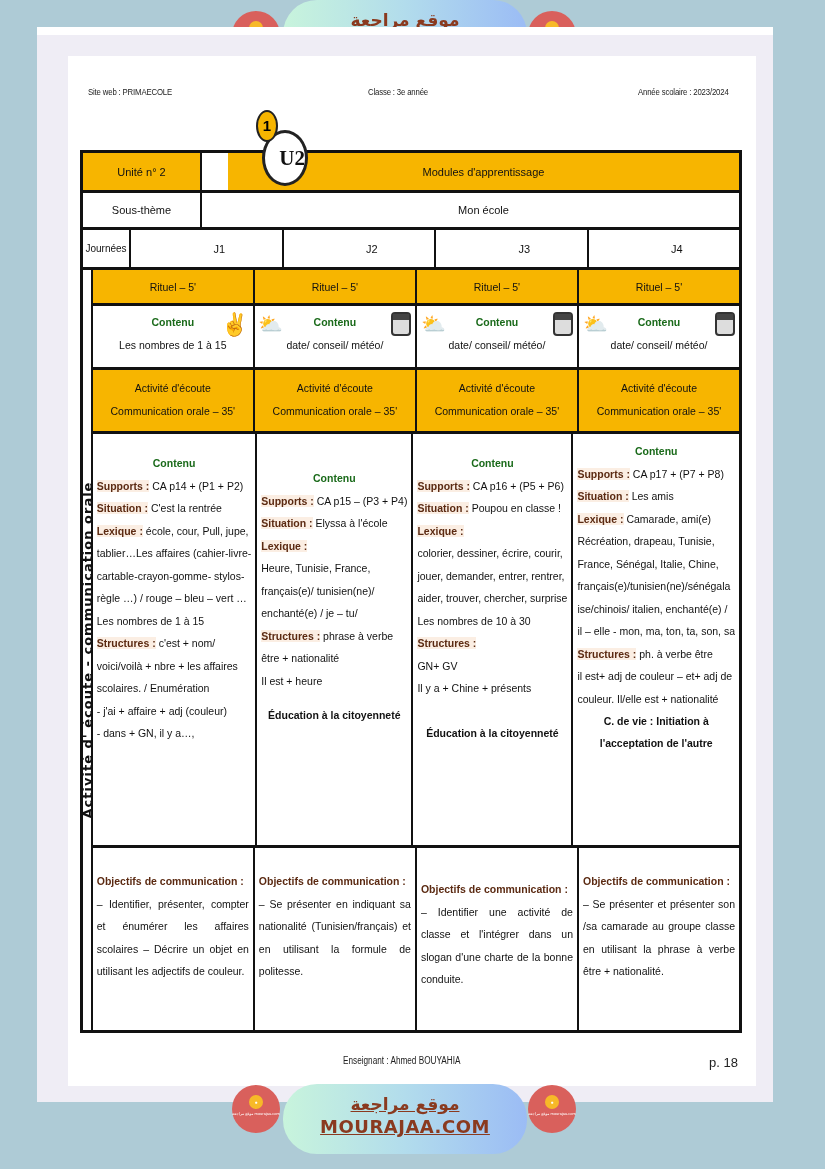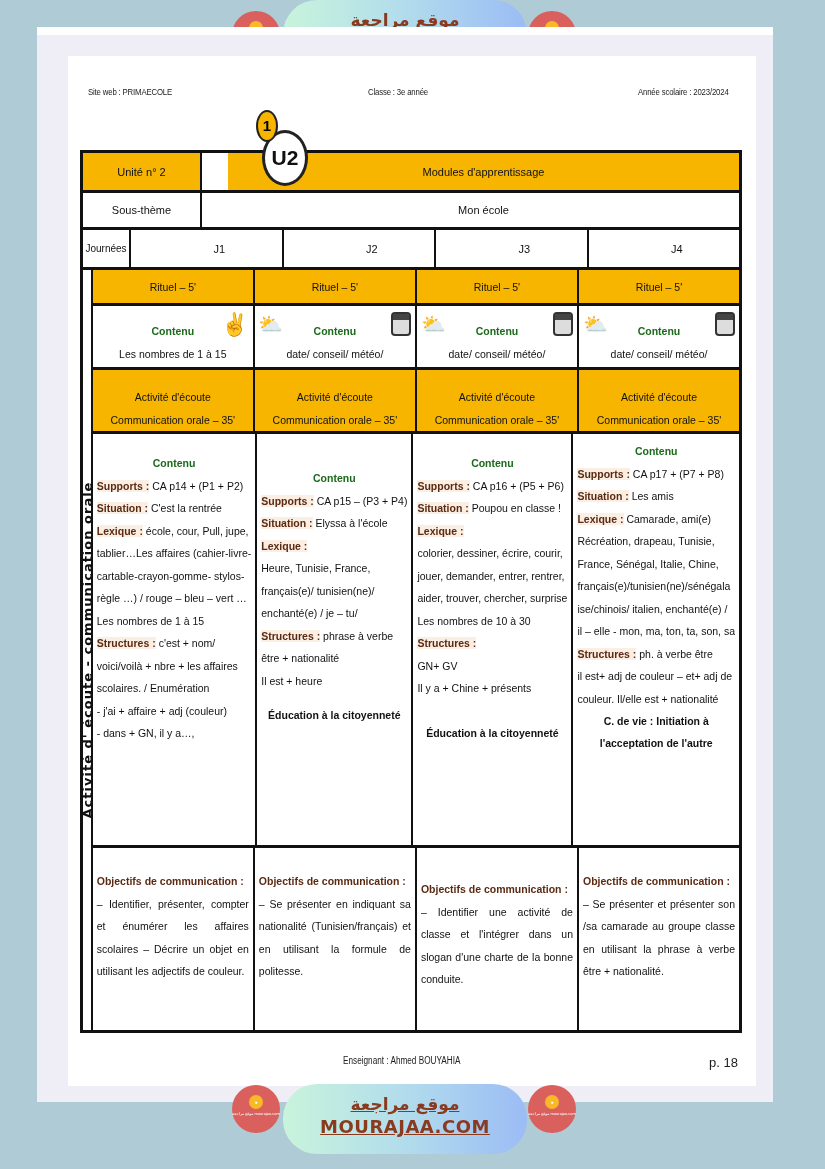--- a/index.html
+++ b/index.html
@@ -81,37 +81,37 @@
   .side-label {
     position: absolute; left: 50%; top: 380px;
     transform: translate(-50%, -50%) rotate(-90deg);
     white-space: nowrap; font-size: 13px; font-weight: bold; color: #111;
     letter-spacing: 1px; font-family: "DejaVu Sans", sans-serif;
   }
   .days { flex: 1; }
   .drow { display: flex; border-bottom: 3px solid #111; }
   .drow:last-child { border-bottom: none; border-radius: 25px; }
   .dcell {
-    flex: 1; border-right: 2px solid #111; padding: 12px 4px; font-size: 10.5px;
+    flex: 1; border-right: 2px solid #111; padding: 3px 4px; font-size: 10.5px;
     font-family: "Liberation Sans Narrow", "Liberation Sans", sans-serif; color: #111;
     position: relative;
   }
   .dcell:last-child { border-right: none; }
   .center { text-align: center; }
   .green { color: #1a6a1a; font-weight: bold; }
   .kw { color: #5b2a12; font-weight: bold; background: #fbeee3; }
   .line { display: block; line-height: 22.5px; white-space: nowrap; overflow: hidden; }
   .bold { font-weight: bold; }
   .just { text-align: justify; }
 
   .u2 {
     position: absolute; left: 262px; top: 130px; width: 46px; height: 56px;
     border-radius: 50%; background: #fff; border: 3px solid #222;
-    font-size: 21px; font-weight: bold; text-align: center; line-height: 50px;
-    font-family: Liberation Sans, sans-serif; color: #111; z-index: 3;
+    font-size: 21px; font-weight: bold; text-align: right; line-height: 50px;
+    font-family: Liberation Serif, serif; color: #111; z-index: 3;
   }
   .one {
     position: absolute; left: 256px; top: 110px; width: 22px; height: 32px;
     border-radius: 50%; background: #f7b500; border: 2px solid #222;
     font-size: 15px; font-weight: bold; text-align: center; line-height: 28px; z-index: 4;
   }
   .icon-sun { position: absolute; left: 4px; top: 6px; font-size: 20px; color: #666; }
   .icon-cal { position: absolute; right: 4px; top: 6px; width: 20px; height: 24px; border: 2px solid #333; border-radius: 4px; background: #ddd; }
   .icon-cal::before { content: ""; position: absolute; left: 0; right: 0; top: 0; height: 6px; background: #444; }
   .icon-hand { position: absolute; right: 4px; top: 6px; font-size: 22px; color: #555; }

